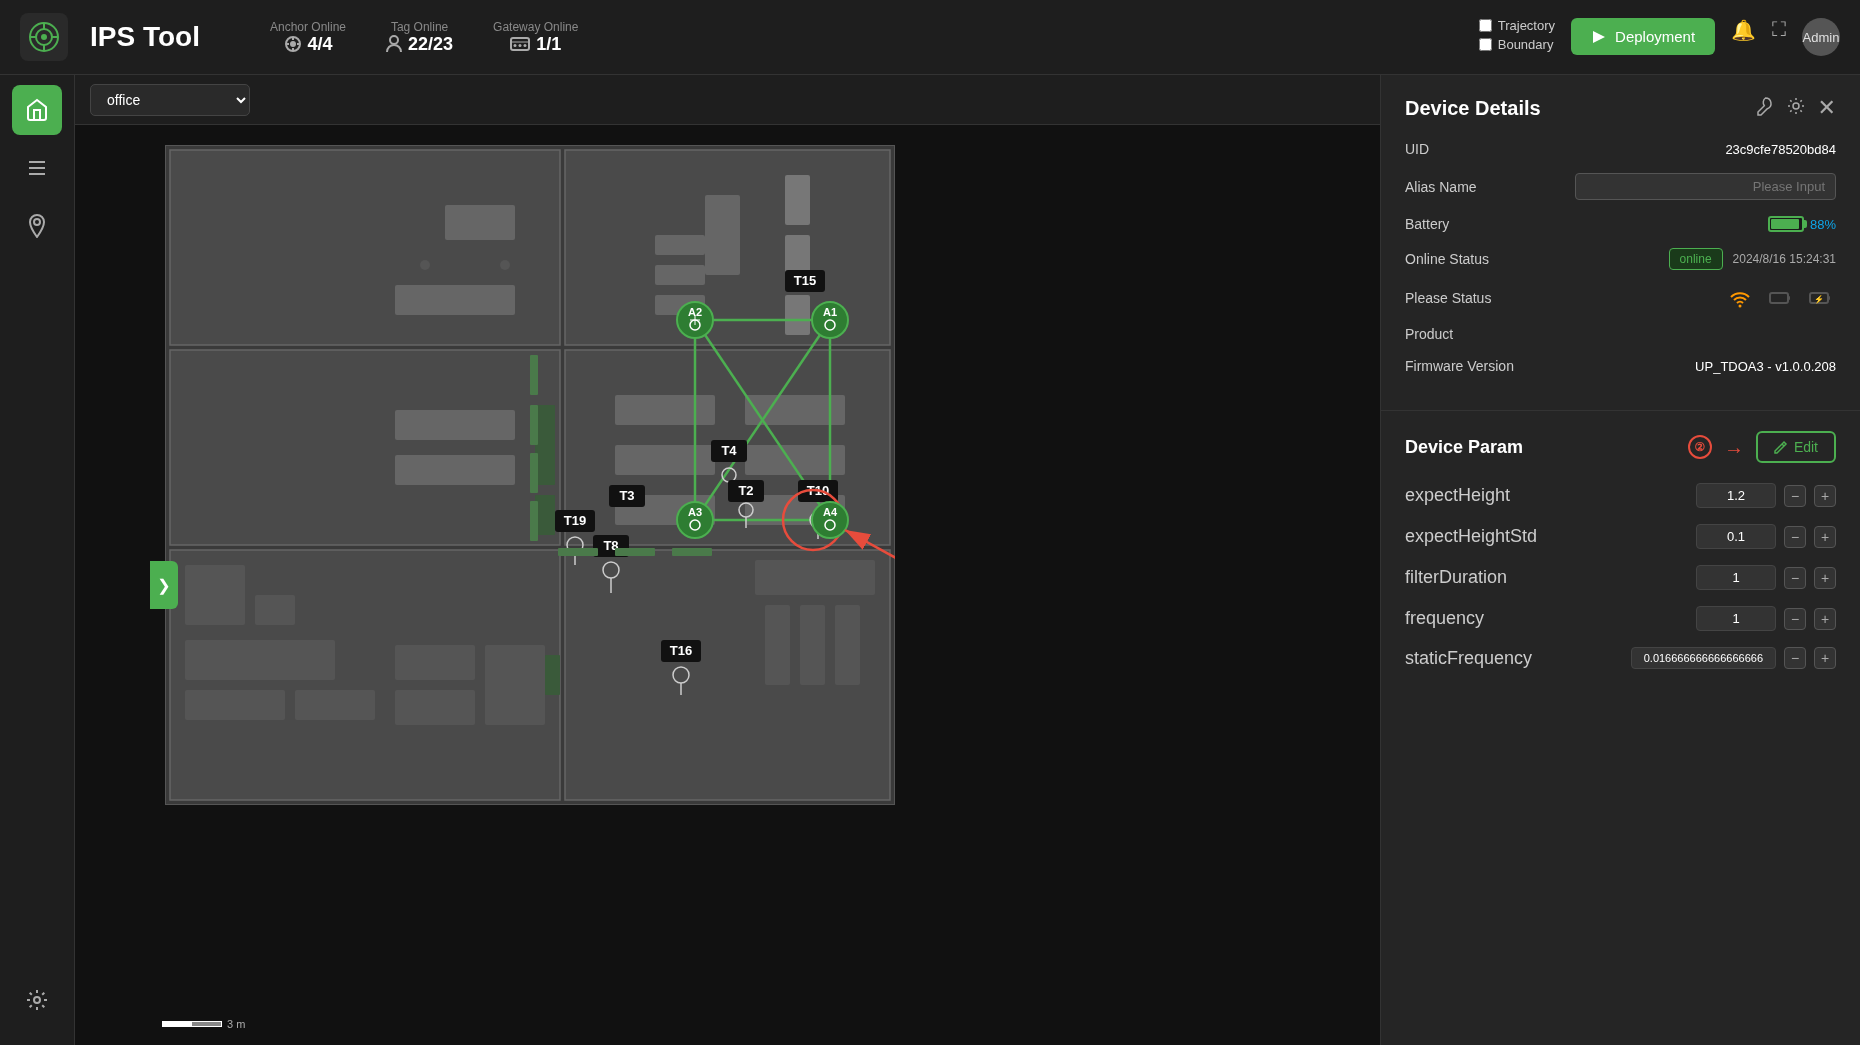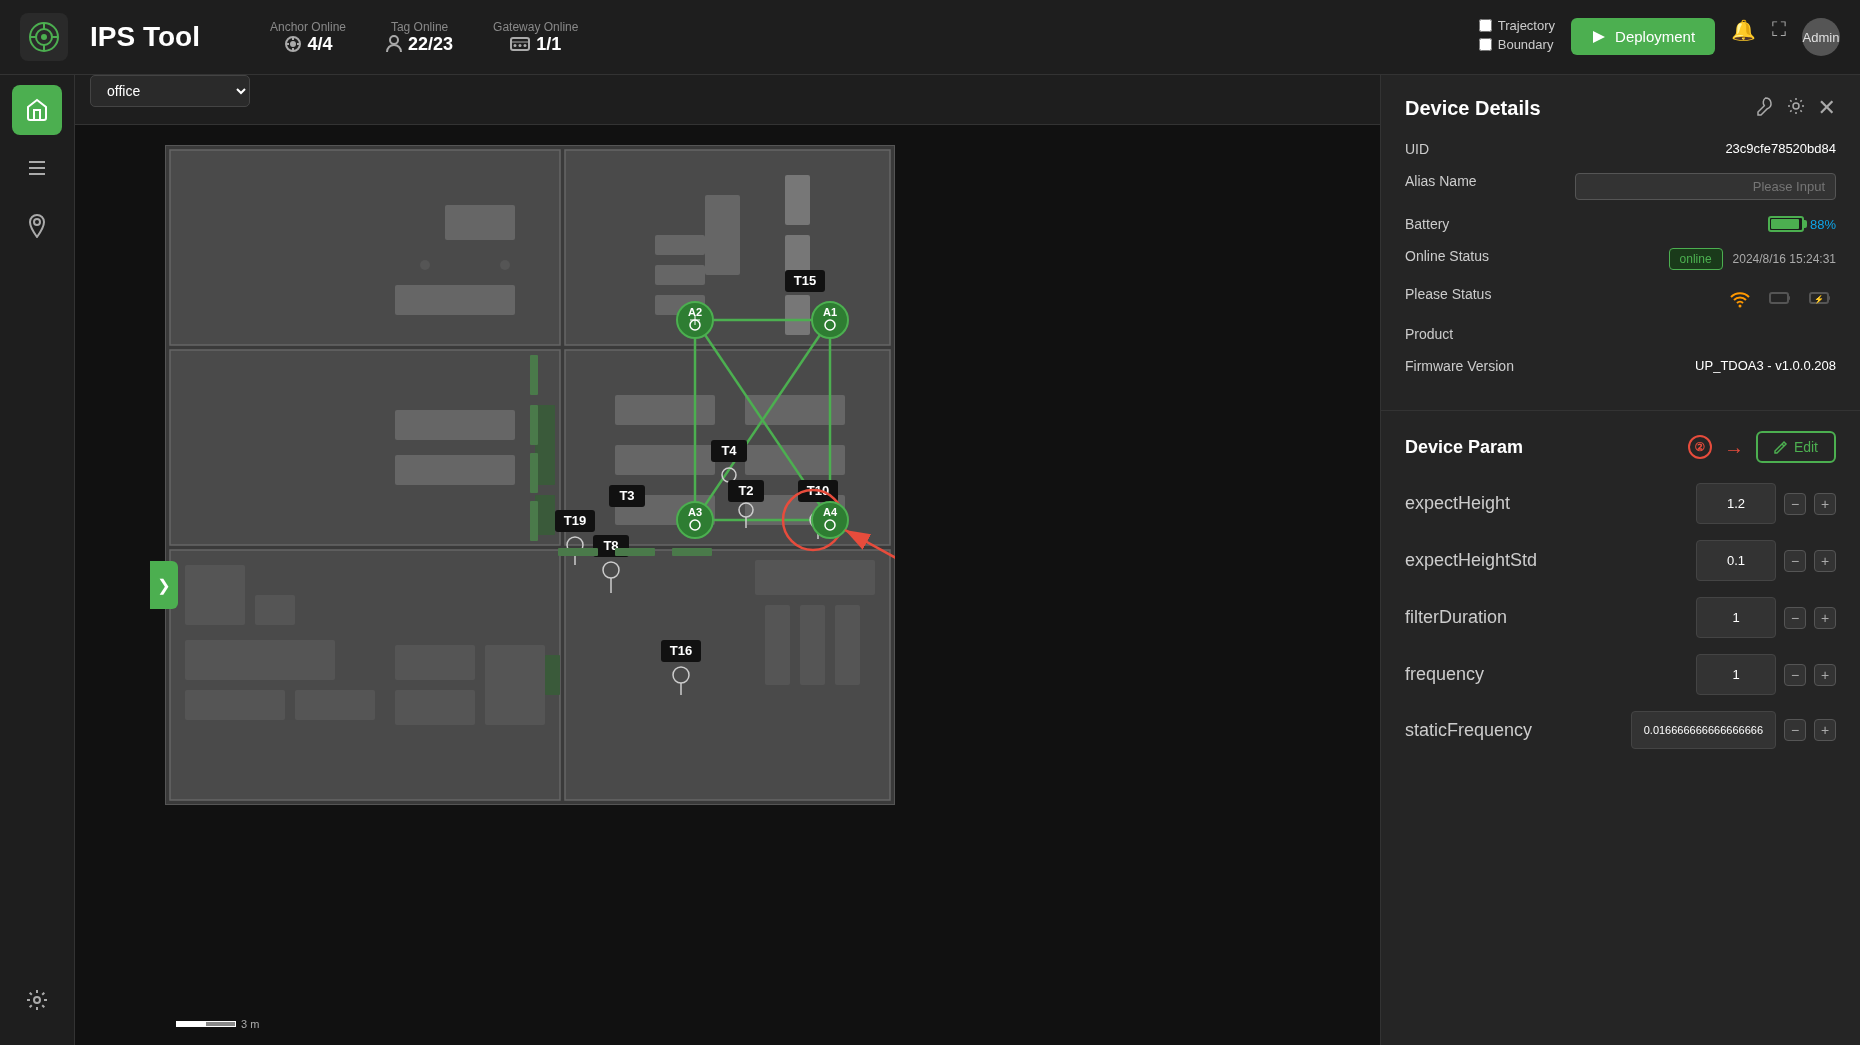--- a/index.html
+++ b/index.html
@@ -146,21 +146,21 @@
       flex: 1;
       background: #111;
       position: relative;
       overflow: hidden;
     }
     .map-toolbar {
       height: 50px;
       background: #1e1e1e;
       border-bottom: 1px solid #333;
       display: flex;
-      align-items: flex-start;
+      align-items: center;
       padding: 0 15px;
       gap: 12px;
     }
     .floor-select {
       background: #2a2a2a;
       border: 1px solid #444;
       color: #fff;
       padding: 6px 12px;
       border-radius: 5px;
       font-size: 14px;
@@ -180,21 +180,21 @@
       position: absolute;
       top: 20px;
       left: 90px;
       width: 730px;
       height: 660px;
     }
     
     .scale-bar {
       position: absolute;
       bottom: 15px;
-      left: 101px;
+      left: 87px;
       display: flex;
       align-items: center;
       gap: 5px;
       font-size: 11px;
       color: #aaa;
     }
     .scale-line {
       width: 60px;
       height: 6px;
       background: linear-gradient(to right, #fff 0%, #fff 50%, #888 50%, #888 100%);
@@ -242,20 +242,21 @@
     }
     .close-btn {
       font-size: 22px;
       color: #aaa;
       cursor: pointer;
       background: none;
       border: none;
     }
     .detail-row {
       display: flex;
+      align-items: center;
       margin-bottom: 16px;
       gap: 10px;
     }
     .detail-label {
       width: 160px;
       font-size: 14px;
       color: #ccc;
       flex-shrink: 0;
     }
     .detail-value {
@@ -397,21 +398,21 @@
     .param-value-group {
       display: flex;
       align-items: center;
       gap: 8px;
       flex: 1;
       justify-content: flex-end;
     }
     .param-value {
       background: #333;
       border: 1px solid #444;
-      padding: 12px 12px;
+      padding: 4px 12px;
       border-radius: 4px;
       font-size: 13px;
       color: #fff;
       min-width: 80px;
       text-align: center;
     }
     .param-btn {
       background: #333;
       border: 1px solid #555;
       color: #aaa;

